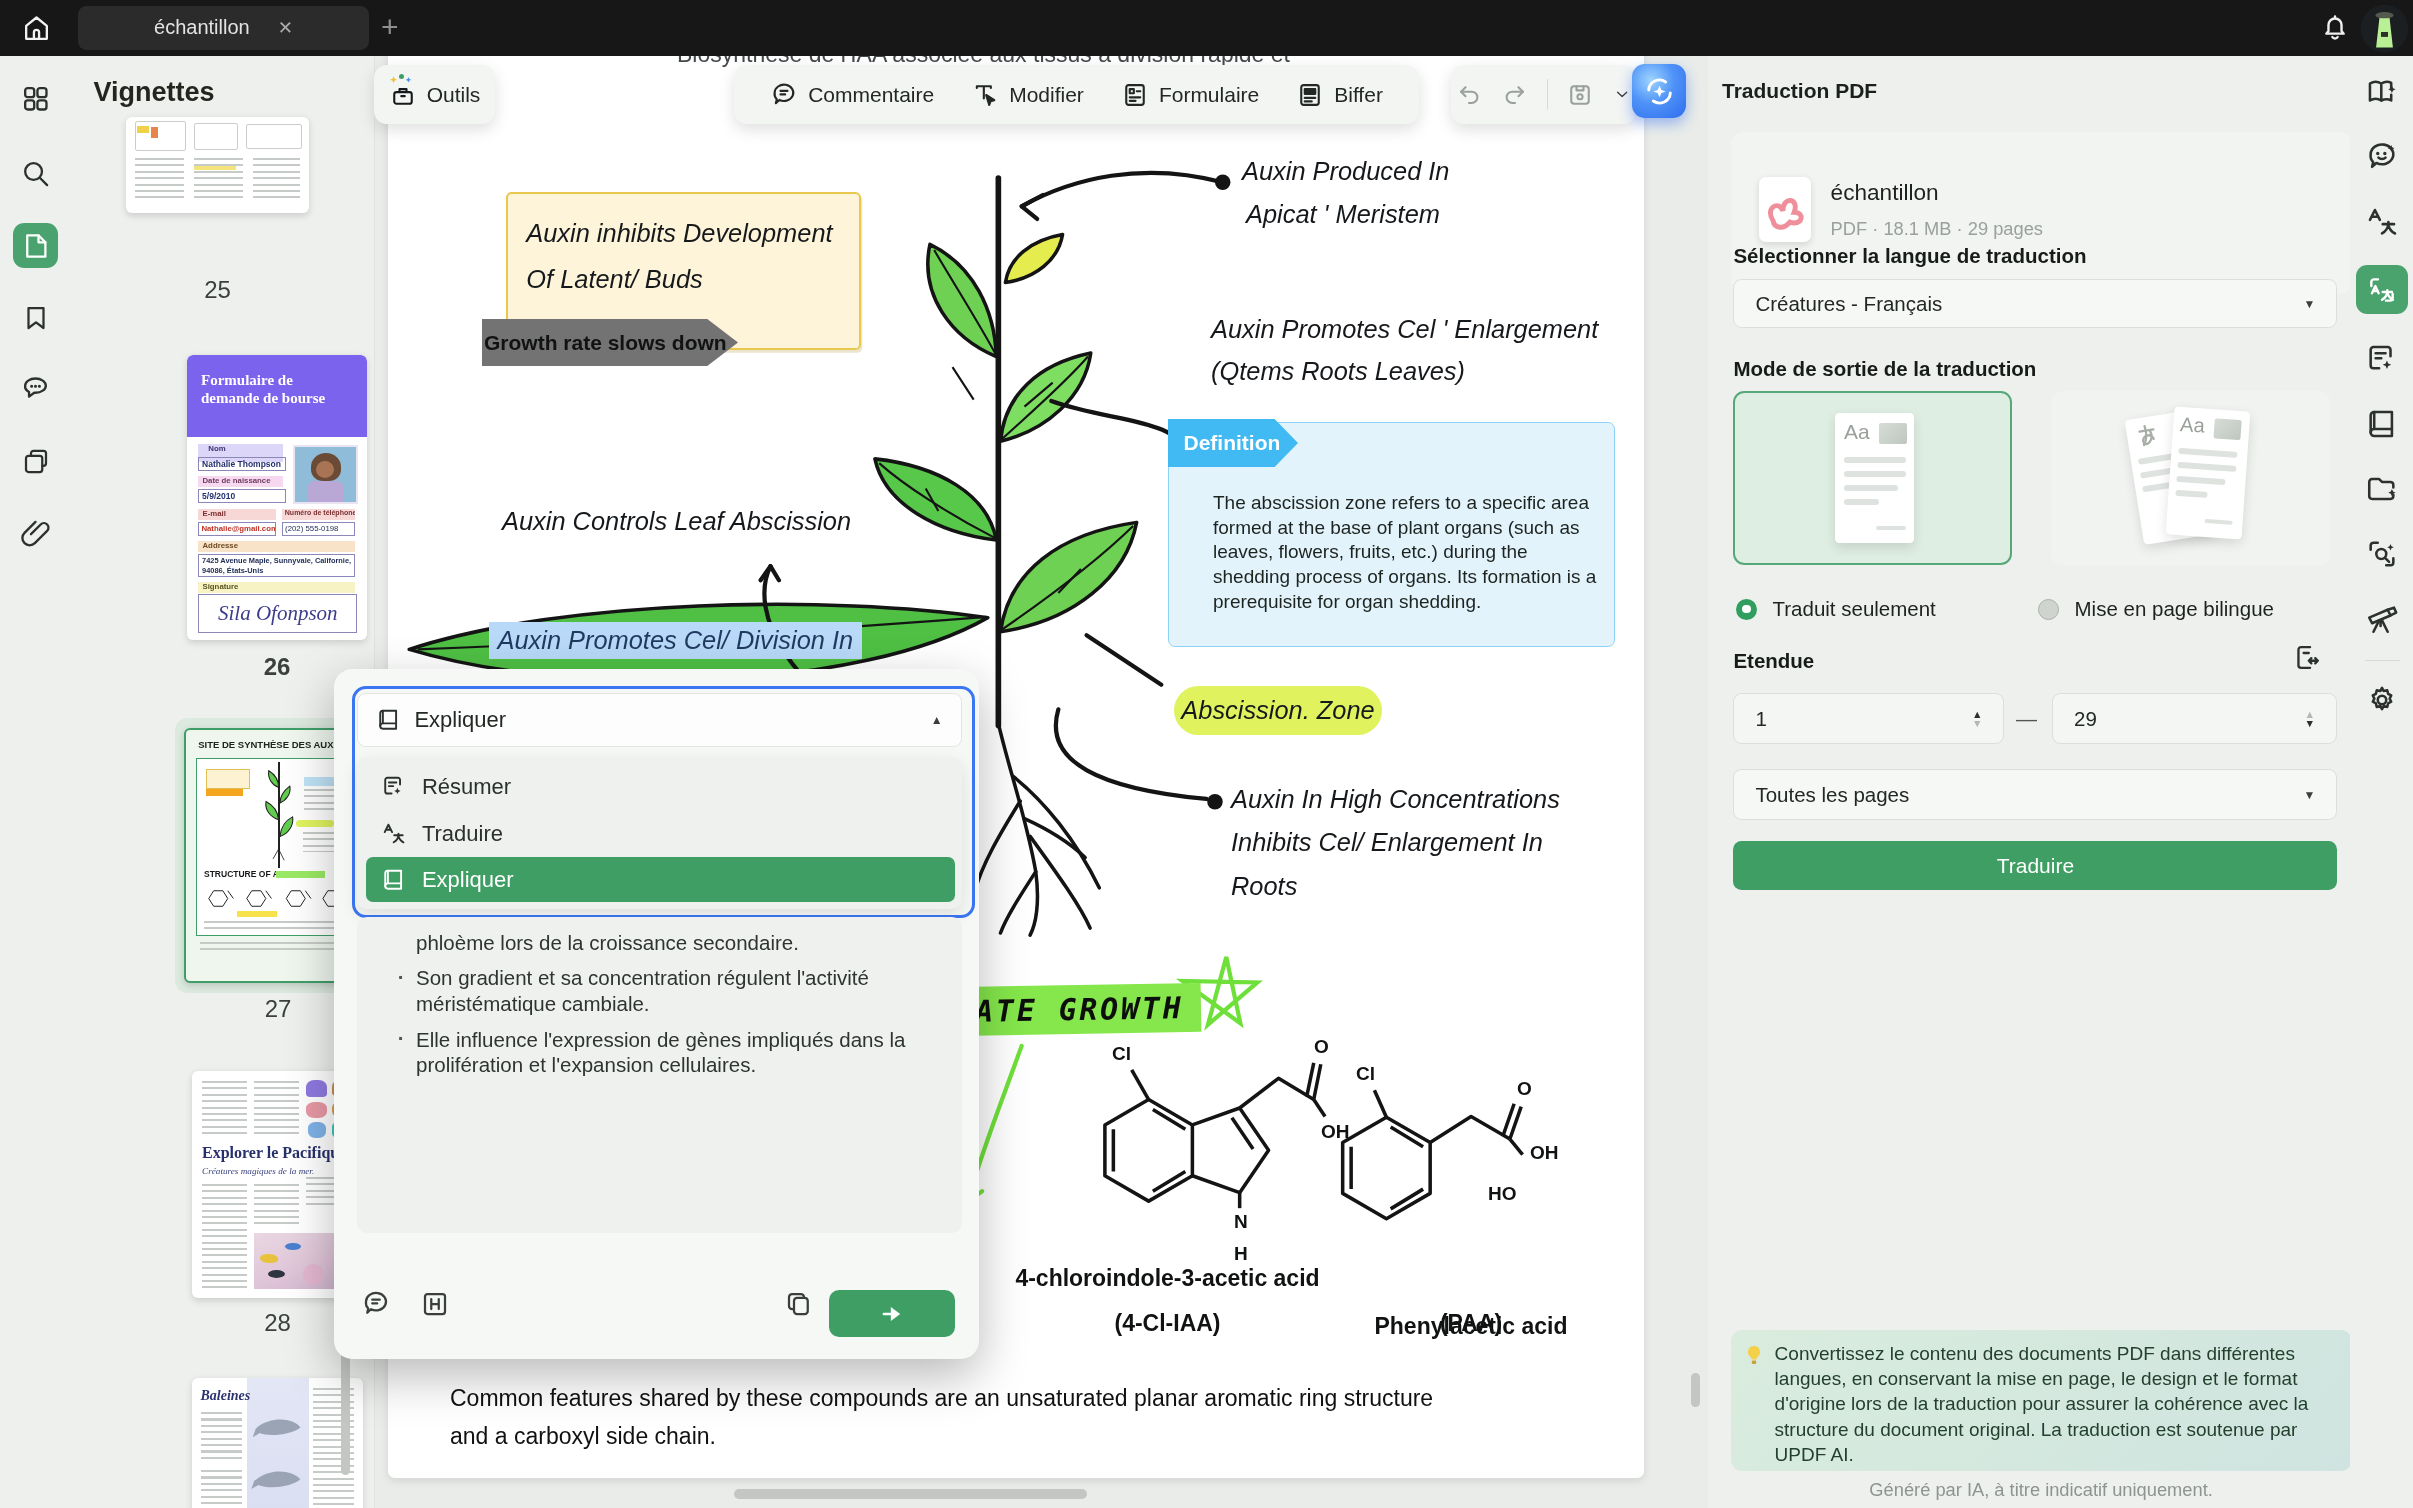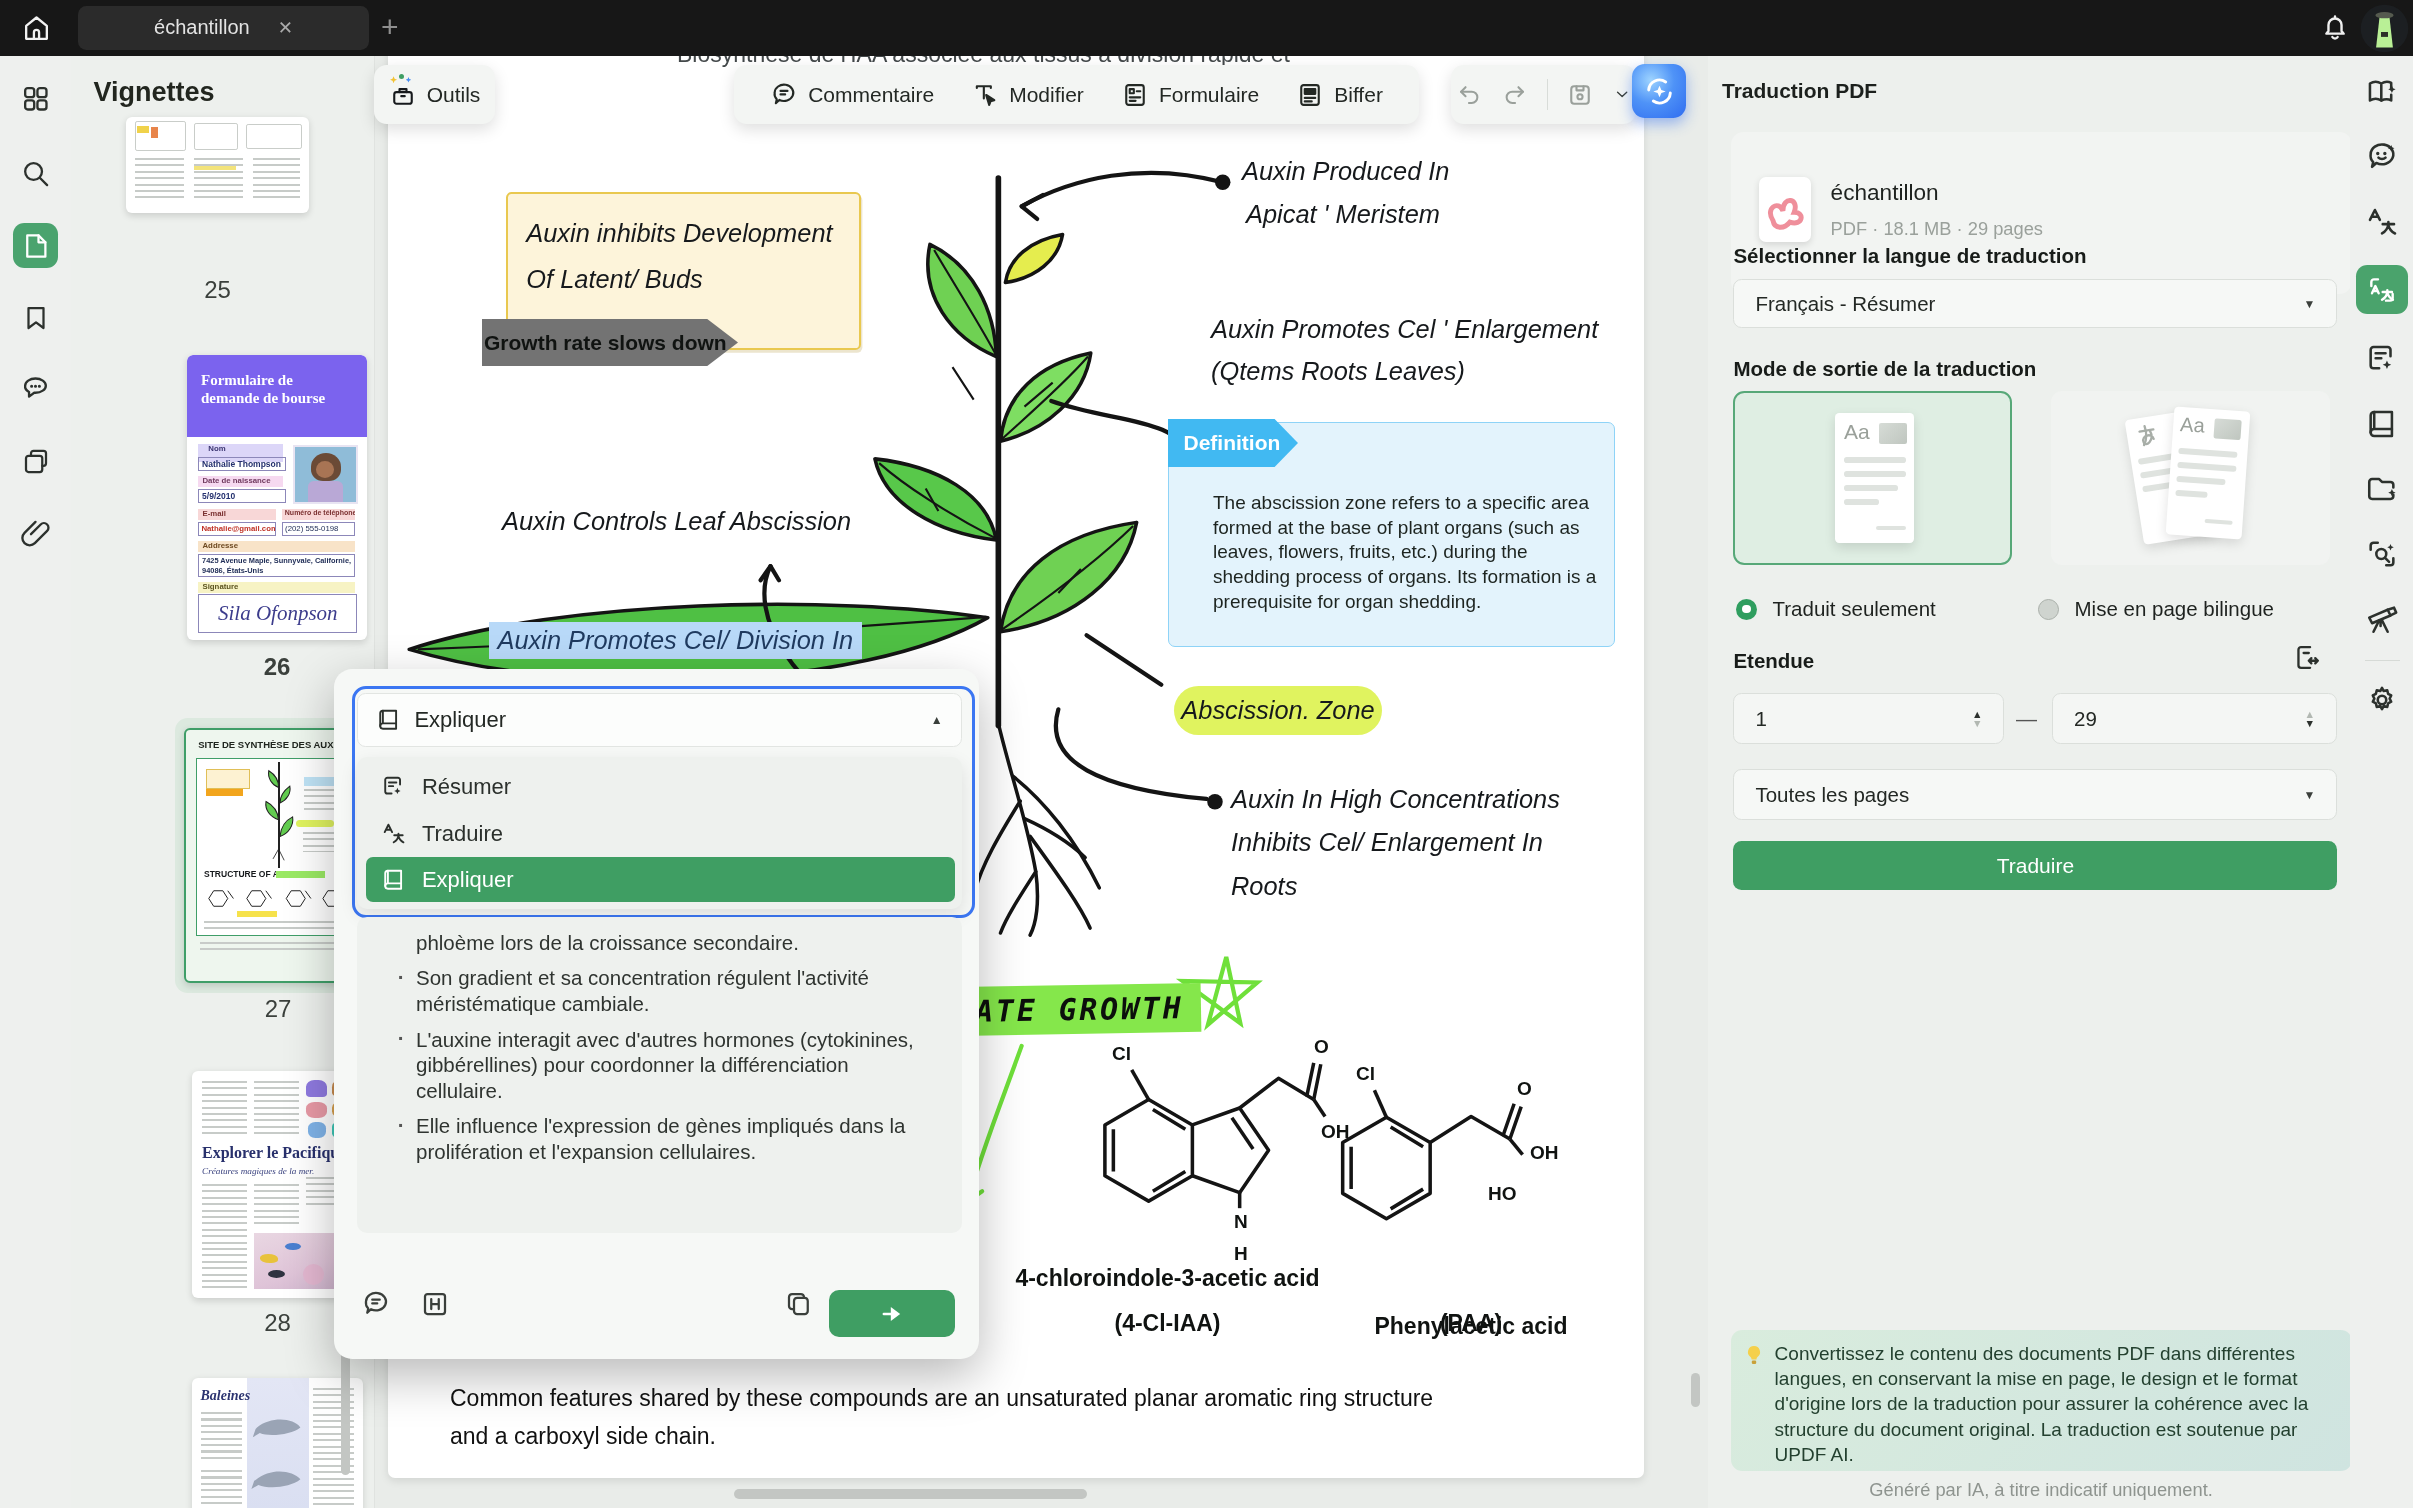--- a/index.html
+++ b/index.html
@@ -501,21 +501,20 @@
       <svg class="ic" width="25.4" height="25.4" viewBox="0 0 24 24">
           <path d="M6.5 3.5 H19 V20.5 H6.5 A2.5 2.5 0 0 1 4 18 V6 a2.5 2.5 0 0 1 2.5-2.5 Z"></path>
           <path d="M6.5 3.5 V15.5 M4 18 a2.5 2.5 0 0 1 2.5-2.5 H19"></path>
         </svg>
       <span>Expliquer</span>
     </div>
   </div>
   <div class="abs pbody">
     <div>phloème lors de la croissance secondaire.</div>
     <div class="bul">Son gradient et sa concentration régulent l'activité méristématique cambiale.</div>
-    <div class="bul">L'auxine interagit avec d'autres hormones (cytokinines, gibbérellines) pour coordonner la différenciation cellulaire.</div>
     <div class="bul">Elle influence l'expression de gènes impliqués dans la prolifération et l'expansion cellulaires.</div>
   </div>
   <div class="abs" style="left:27px;top:620px;color:#3a3f3b;">
     <svg class="ic" width="30" height="30" viewBox="0 0 24 24">
         <path d="M4 10 a8 7 0 1 1 4 6.2 L5 19 l.8-3.4 A8 7 0 0 1 4 10 Z"></path>
         <path d="M9 8.5 h6 M9 11.5 h4"></path>
       </svg>
   </div>
   <div class="abs" style="left:86px;top:620px;color:#3a3f3b;">
     <svg class="ic" width="30" height="30" viewBox="0 0 24 24">
@@ -545,21 +544,21 @@
       <svg width="52" height="65" viewBox="0 0 74 92">
           <path d="M20 62 C8 44 28 32 34 48 C34 26 58 30 50 50 C66 50 62 70 44 64 C36 74 22 74 20 62 Z" fill="none" stroke="#ef8f9b" stroke-width="7" stroke-linecap="round"></path>
         </svg>
     </div>
     <div class="abs" style="left:100px;top:48px;font-size:22.6px;color:#1e221f;">échantillon</div>
     <div class="abs" style="left:100px;top:86px;font-size:18.3px;color:#9aa09b;">PDF · 18.1 MB · 29 pages</div>
   </div>
 
   <div class="abs lab" style="left:25.4px;top:188px;">Sélectionner la langue de traduction</div>
   <div class="abs selbox" style="left:25.4px;top:223px;width:604px;height:49px;">
-    <span>Français - Résumer</span>
+    <span>Créatures - Français</span>
     <span class="car">▼</span>
   </div>
 
   <div class="abs lab" style="left:25.4px;top:301px;">Mode de sortie de la traduction</div>
 
   <div class="abs" style="left:25.4px;top:335px;width:279px;height:174px;background:#dfeee3;border:2.1px solid #57a878;border-radius:11.3px;box-sizing:border-box;">
     <div class="minidoc abs" style="left:100px;top:20px;width:79px;height:130px;">
       <span style="position:absolute;left:8.5px;top:7px;font-size:21px;color:#9aa09a;">Aa</span>
       <span class="abs" style="left:44px;top:10px;width:28px;height:21px;background:linear-gradient(135deg,#d7dcd7,#bfc6bf);border-radius:2.1px;"></span>
       <span class="mdline" style="left:8.5px;top:44px;width:62px;"></span>

